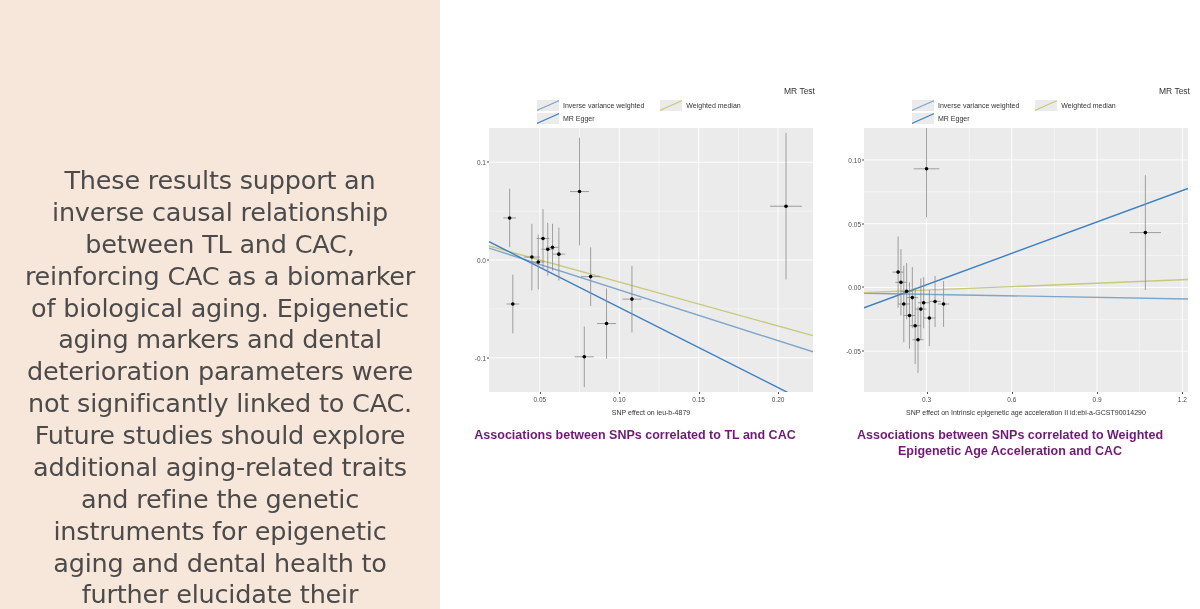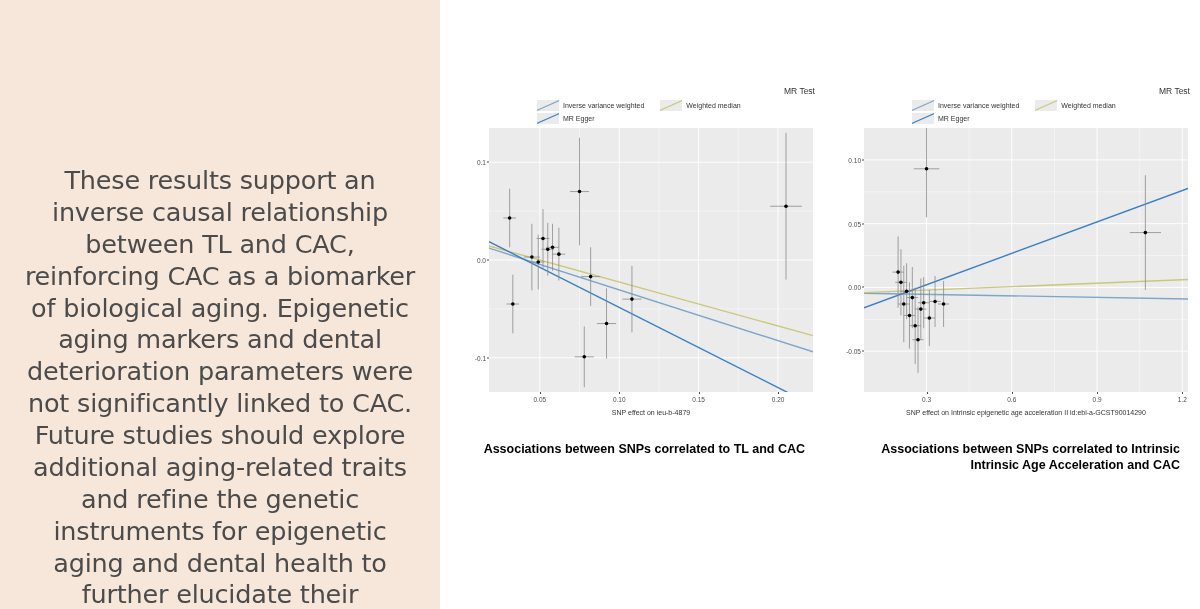--- a/index.html
+++ b/index.html
@@ -146,25 +146,25 @@
   .xlab {
     position: absolute;
     left: 34px;
     right: 2px;
     bottom: 12px;
     text-align: center;
     font-size: 7px;
     color: #333;
   }
   .caption {
-    margin-top: 14px;
-    text-align: right;
+    margin-top: 0;
+    text-align: center;
     font-size: 12.5px;
     font-weight: bold;
-    color: #000000;
+    color: #701a75;
     line-height: 1.25;
     padding: 0 10px;
   }
 </style>
 </head>
 <body>
 
 <div class="page">
 
   <div class="left-panel">
@@ -376,16 +376,16 @@
           <div class="xtick" style="left: 147.789px;">0.6</div>
           <div class="xtickmark" style="left: 147.789px;"></div>
           <div class="xtick" style="left: 233.053px;">0.9</div>
           <div class="xtickmark" style="left: 233.053px;"></div>
           <div class="xtick" style="left: 318.316px;">1.2</div>
           <div class="xtickmark" style="left: 318.316px;"></div>
         </div>
       <div class="xlab">SNP effect on Intrinsic epigenetic age acceleration II id:ebi-a-GCST90014290</div>
     </div>
 
-    <div class="caption">Associations between SNPs correlated to Intrinsic Intrinsic Age Acceleration and CAC</div>
+    <div class="caption">Associations between SNPs correlated to Weighted Epigenetic Age Acceleration and CAC</div>
   </div>
 
 </div>
 
 </body></html>

